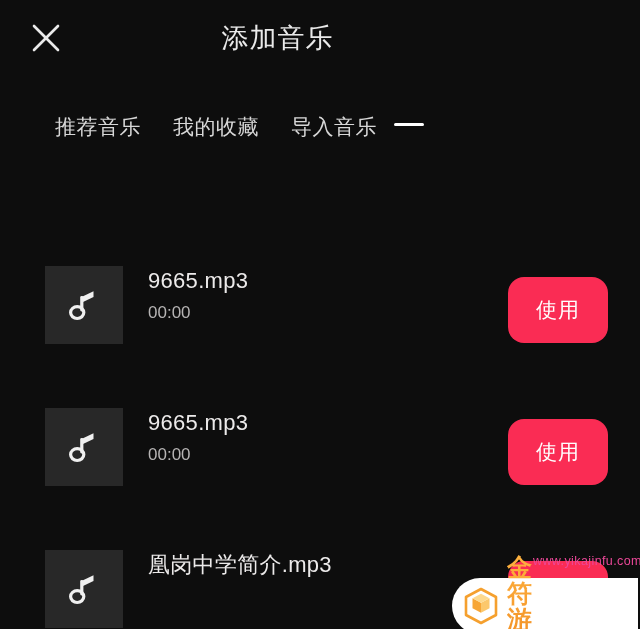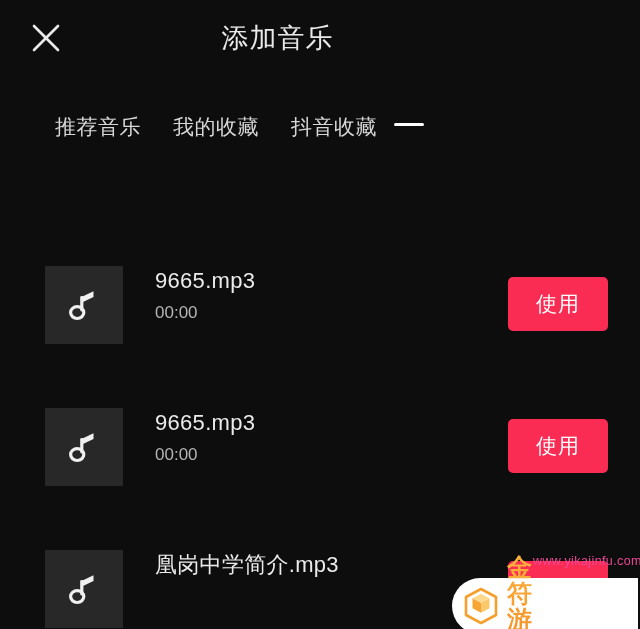--- a/index.html
+++ b/index.html
@@ -108,21 +108,21 @@
     width: 78px;
     height: 78px;
     background: #282828;
     display: flex;
     align-items: center;
     justify-content: center;
   }
   .thumb svg { display: block; }
   .row-text {
     position: absolute;
-    left: 155px;
+    left: 148px;
     top: 36px;
     width: 340px;
   }
   .row-title {
     color: #eceaea;
     font-size: 22px;
     line-height: 30px;
     letter-spacing: 0.3px;
     white-space: nowrap;
   }
@@ -130,23 +130,23 @@
     margin-top: 6px;
     color: #b6b4b4;
     font-size: 17px;
     line-height: 22px;
   }
   .use-btn {
     position: absolute;
     left: 508px;
     top: 47px;
     width: 100px;
-    height: 54px;
+    height: 66px;
     border: none;
-    border-radius: 5px;
+    border-radius: 16px;
     background: #fa2c54;
     color: #ffffff;
     font-family: "Liberation Sans", "DejaVu Sans", sans-serif;
     font-size: 21px;
     letter-spacing: 1px;
     cursor: pointer;
     padding: 0;
   }
 
   
@@ -204,21 +204,21 @@
   <div id="tabs">
     <div class="tab spacer-left">
       <span>推荐音乐</span>
       
     </div>
     <div class="tab">
       <span>我的收藏</span>
       
     </div>
     <div class="tab">
-      <span>抖音收藏</span>
+      <span>导入音乐</span>
       
     </div>
     <div class="tab active">
       <span class="tab-underline"></span>
     </div>
   </div>
 
   <div id="music-list">
 
     <div class="music-row">

